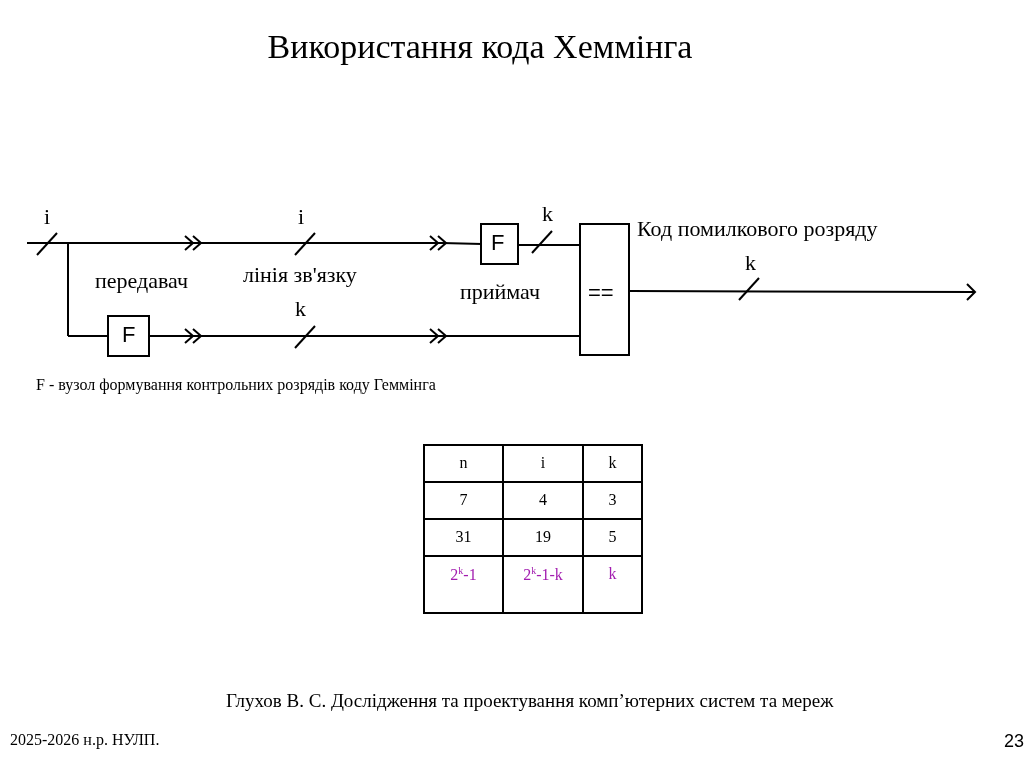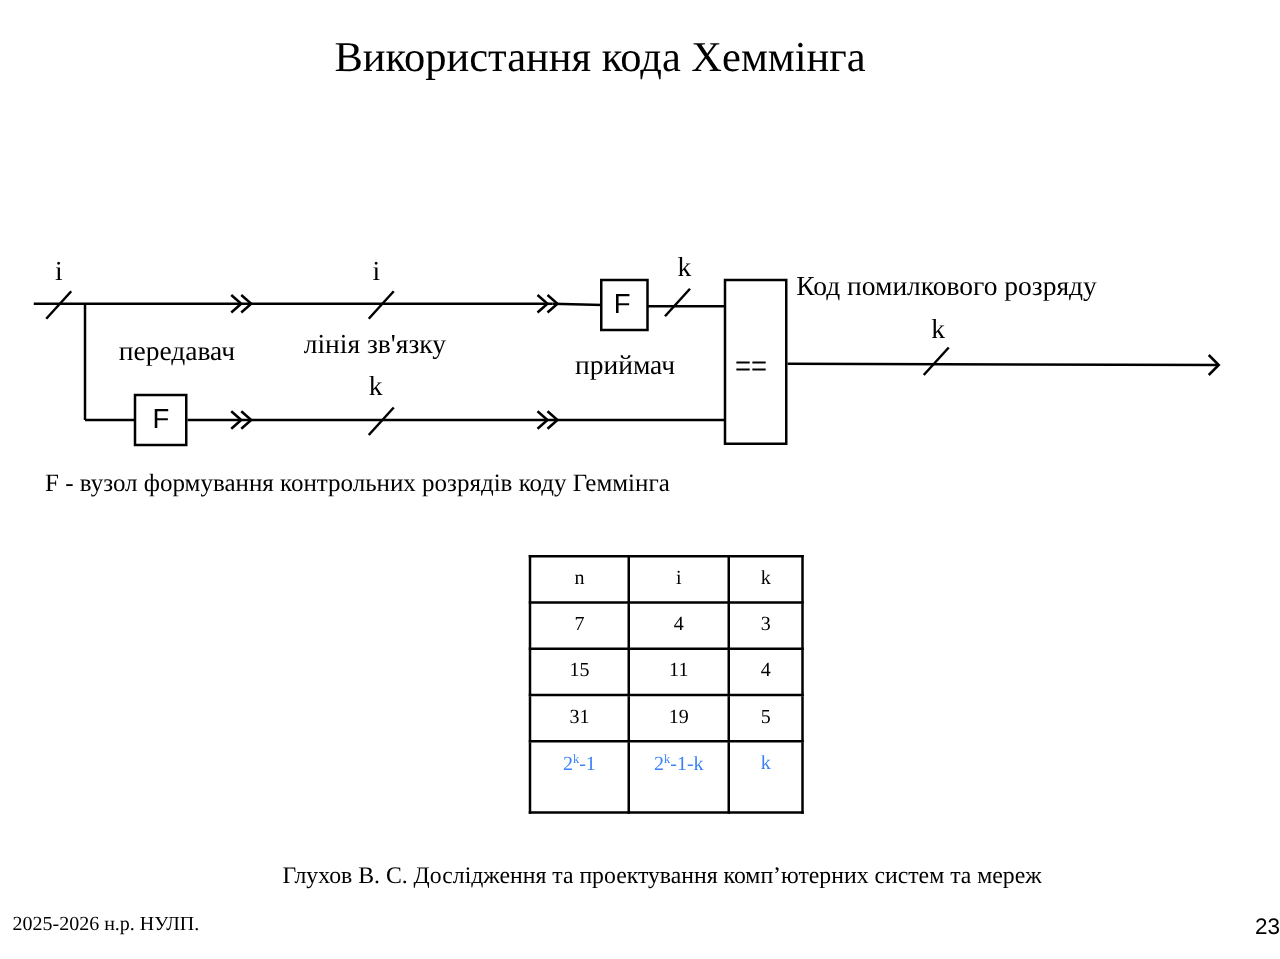--- a/index.html
+++ b/index.html
@@ -3,27 +3,27 @@
 <meta charset="utf-8">
 <style>
   html, body { margin: 0; padding: 0; background: #ffffff; }
   body { width: 1024px; height: 767px; position: relative; overflow: hidden;
          font-family: "Liberation Serif", serif; color: #000; }
   .abs { position: absolute; white-space: nowrap; }
   .title { left: 0; width: 960px; top: 28px; text-align: center; font-size: 34px; }
   .lbl { font-size: 22px; }
   .sans { font-family: "Liberation Sans", sans-serif; }
   svg.diagram { position: absolute; left: 0; top: 0; }
-  .caption { left: 36px; top: 376px; font-size: 20px; font-family: Liberation Serif, serif; }
+  .caption { left: 36px; top: 376px; font-size: 16px; font-family: Liberation Serif, serif; }
   table.ham { position: absolute; left: 423px; top: 444px; border-collapse: collapse;
               font-size: 16px; }
   table.ham td { border: 2px solid #000; text-align: center; vertical-align: top;
                  padding-top: 8px; height: 26px; }
   table.ham td.c0 { width: 75px; } table.ham td.c1 { width: 76px; } table.ham td.c2 { width: 55px; }
-  table.ham tr.formula td { color: #3b82f6; height: 46px; }
+  table.ham tr.formula td { color: #a21caf; height: 46px; }
   sup { font-size: 10px; vertical-align: 6px; }
   .footer-left { left: 10px; top: 731px; font-size: 16px; }
   .footer-mid { left: 226px; top: 690px; font-size: 19px; }
   .footer-num { left: 982px; top: 731px; font-size: 18px; font-family: "Liberation Sans", sans-serif; margin-left: 22px; }
 </style>
 </head>
 <body>
 
 <div class="abs title">Використання кода Хеммінга</div>
 
@@ -86,25 +86,20 @@
     <td class="c0">n</td>
     <td class="c1">i</td>
     <td class="c2">k</td>
   </tr>
   <tr>
     <td class="c0">7</td>
     <td class="c1">4</td>
     <td class="c2">3</td>
   </tr>
   <tr>
-    <td class="c0">15</td>
-    <td class="c1">11</td>
-    <td class="c2">4</td>
-  </tr>
-  <tr>
     <td class="c0">31</td>
     <td class="c1">19</td>
     <td class="c2">5</td>
   </tr>
   <tr class="formula">
     <td class="c0"><span>2</span><sup>k</sup><span>-1</span></td>
     <td class="c1"><span>2</span><sup>k</sup><span>-1-k</span></td>
     <td class="c2">k</td>
   </tr>
 </tbody>

